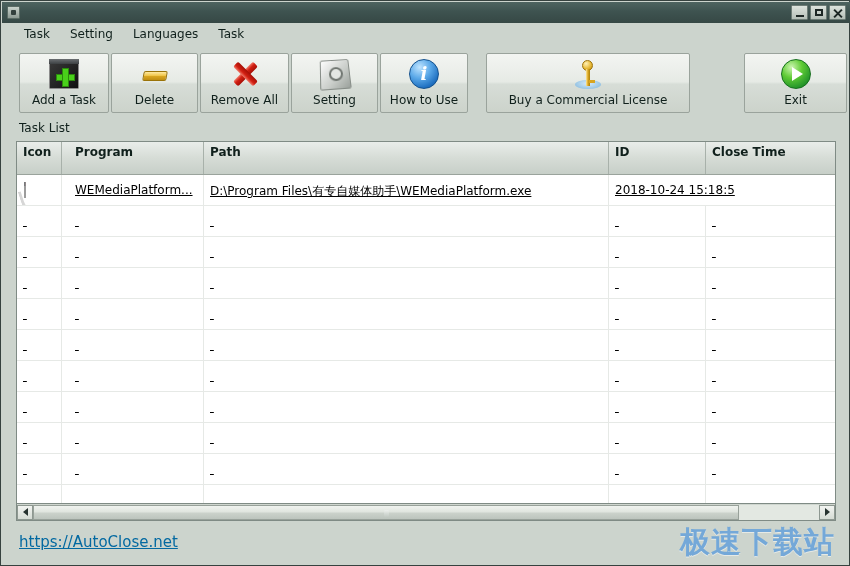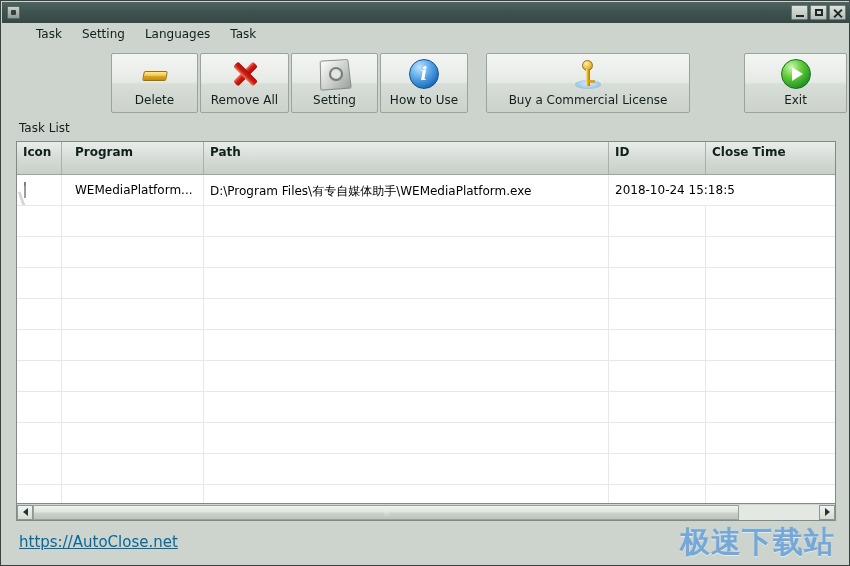--- a/index.html
+++ b/index.html
@@ -45,21 +45,21 @@
   }
   .tb-btn i{position:absolute;background:#1d2725;display:block;}
   .min i{left:4px;top:9px;width:8px;height:2px;}
   .max i{left:4px;top:3px;width:8px;height:7px;border:2px solid #1d2725;background:transparent;box-sizing:border-box;}
   .cls i{left:7px;top:2px;width:2px;height:11px;transform:rotate(45deg);}
   .cls i+i{transform:rotate(-45deg);}
   
   .menubar{
     position:absolute;left:1px;top:22px;width:717px;height:22px;
     background:#ccd4cd;display:flex;align-items:center;
-    padding-left:24px;box-sizing:border-box;
+    padding-left:12px;box-sizing:border-box;
   }
   .menu-item{
     font-size:12px;color:#10201c;padding:2px 10px;white-space:nowrap;cursor:default;
   }
   
   .toolbar{
     position:absolute;left:1px;top:46px;width:848px;height:72px;
     box-sizing:border-box;
   }
   .tbtn{
@@ -172,21 +172,21 @@
     background:linear-gradient(to bottom,#e9edea 0%,#d6dcd6 50%,#c7cfc8 100%);
     border-bottom:1px solid #9aa39c;box-sizing:border-box;font-weight:bold;
   }
   .ghead div{
     font-size:12px;color:#10201c;padding:3px 0 0 6px;box-sizing:border-box;
     border-right:1px solid #a8b1aa;white-space:nowrap;overflow:hidden;
   }
   .grow{display:flex;height:31px;border-bottom:1px solid #e6e9e6;box-sizing:border-box;}
   .grow div{
     font-size:12px;color:#000;padding:8px 0 0 6px;box-sizing:border-box;
-    border-right:1px solid #e6e9e6;white-space:nowrap;overflow:hidden;
+    border-right:1px solid #e6e9e6;white-space:nowrap;overflow:hidden;text-decoration:underline;
   }
   .c-icon{width:45px;flex:none;}
   .c-prog{width:135px;flex:none;margin-left:7px;}
   .c-path{width:405px;flex:none;}
   .c-id{width:97px;flex:none;}
   .c-time{width:135px;flex:none;border-right:none !important;}
   .appicon{
     width:25px;height:23px;margin-top:3px;margin-left:1px;
     background:linear-gradient(135deg,#4a4a4a 0%,#161616 45%,#000 100%);
     border:1px solid #9c9c9c;box-sizing:border-box;position:relative;overflow:hidden;
@@ -260,20 +260,27 @@
 
   <div class="menubar">
     <div class="menu-item">Task</div>
     <div class="menu-item">Setting</div>
     <div class="menu-item">Languages</div>
     <div class="menu-item">Task</div>
   </div>
 
   <div class="toolbar">
 
+    <div class="tbtn" style="left:17px;width:90px;">
+      <span class="ico ico-add">
+        <i class="plus-h"></i>
+          <i class="plus-v"></i>
+      </span>
+      <span class="lbl">Add a Task</span>
+    </div>
 
     <div class="tbtn" style="left:109px;width:87px;">
       <span class="ico ico-del">
         <i class="goldbar"></i>
       </span>
       <span class="lbl">Delete</span>
     </div>
 
     <div class="tbtn" style="left:198px;width:89px;">
       <span class="ico ico-x">

